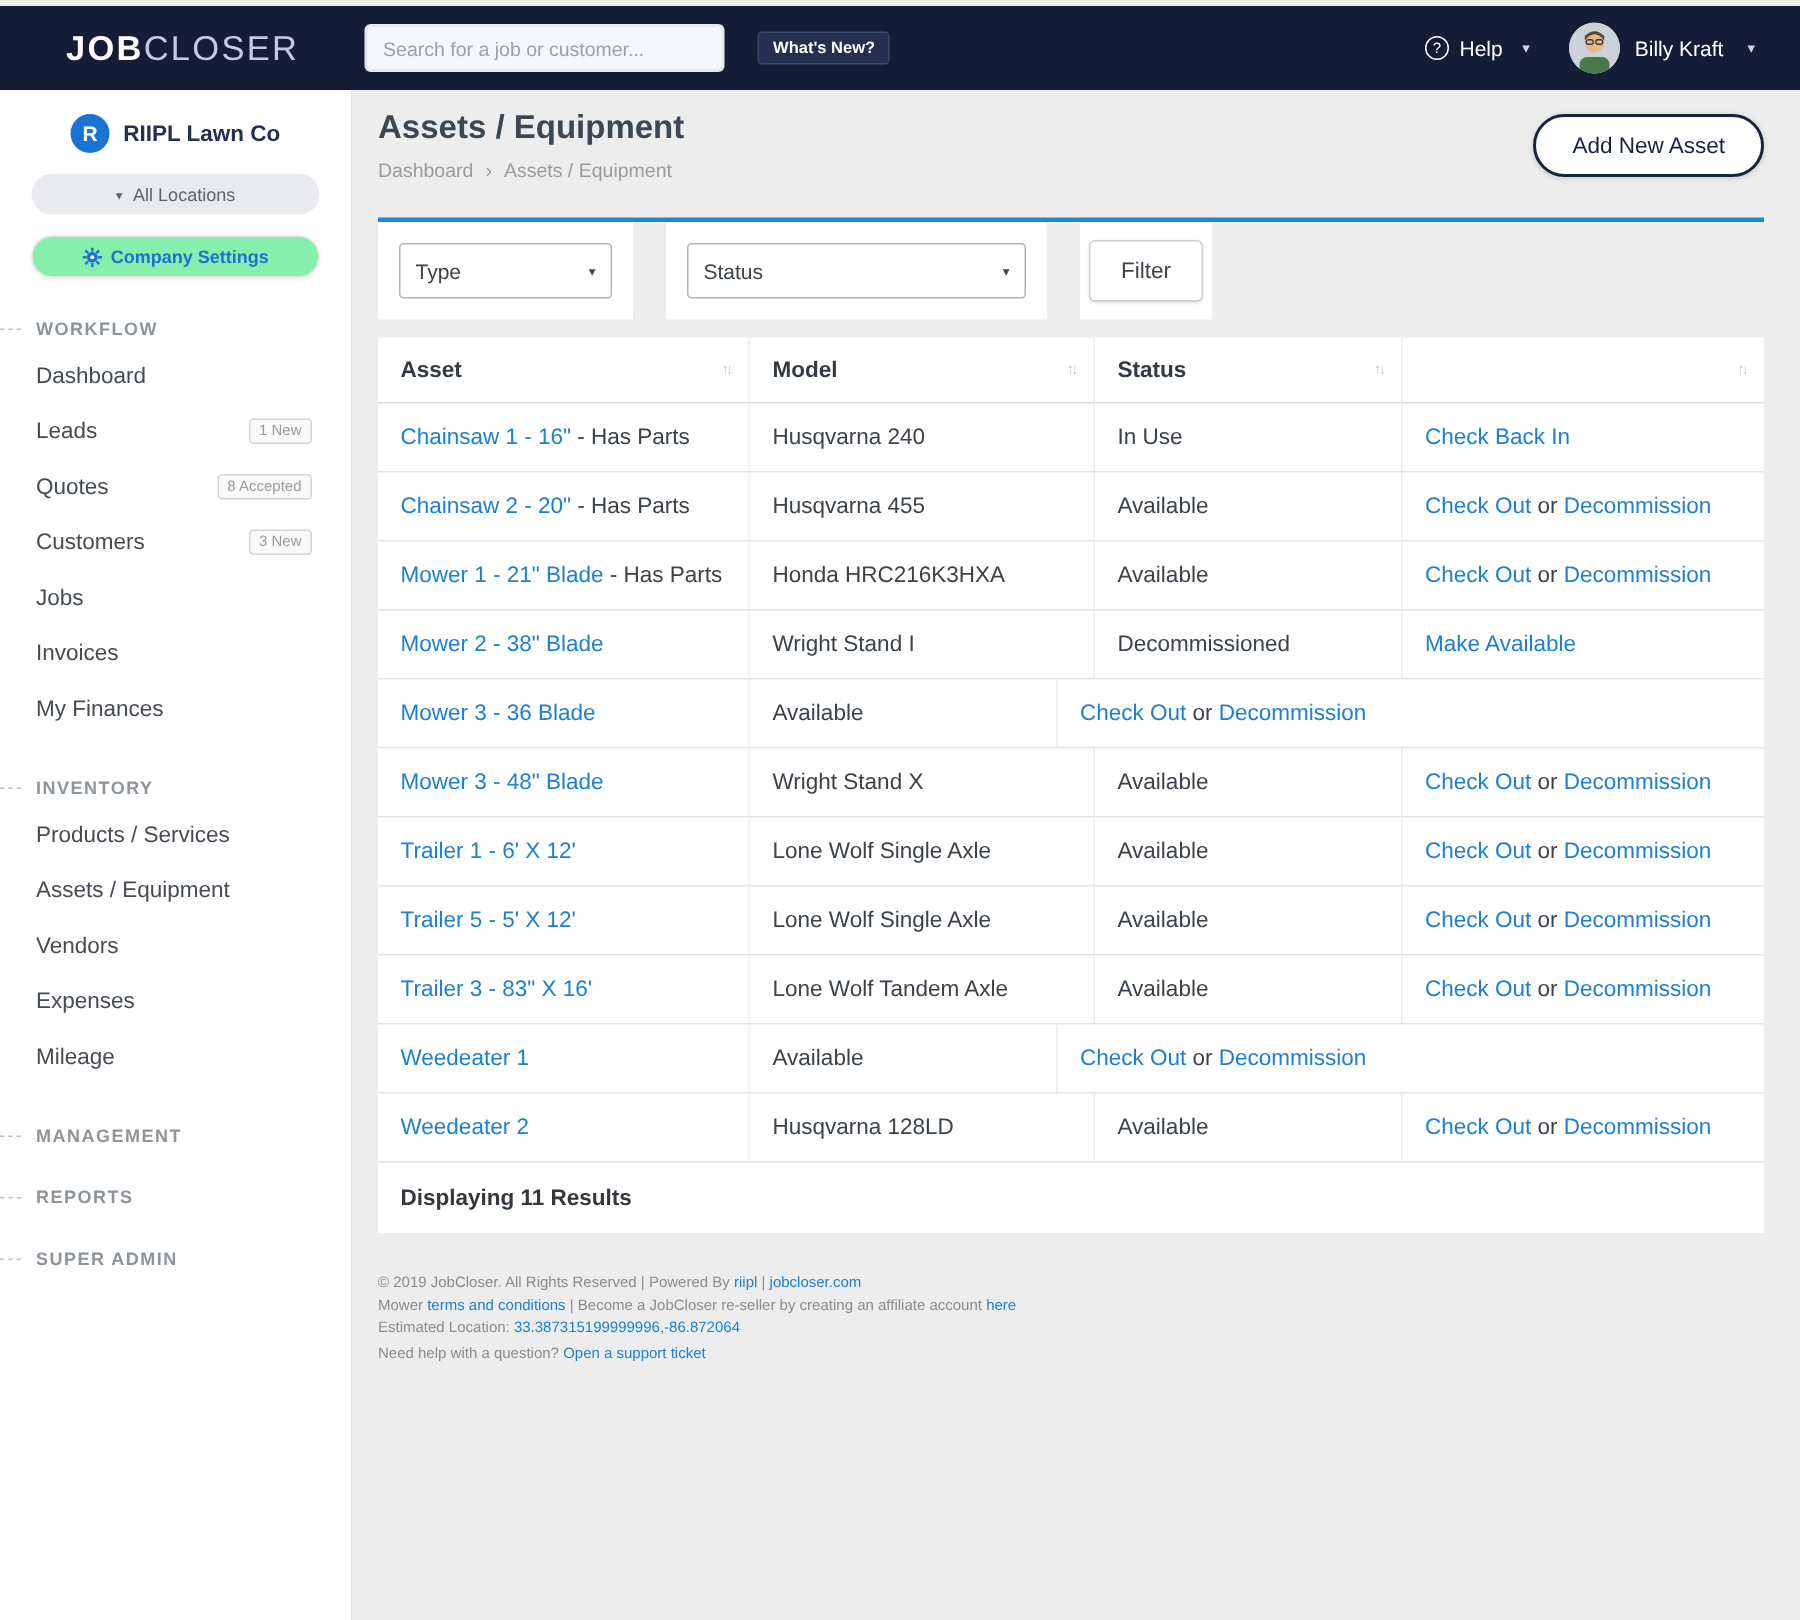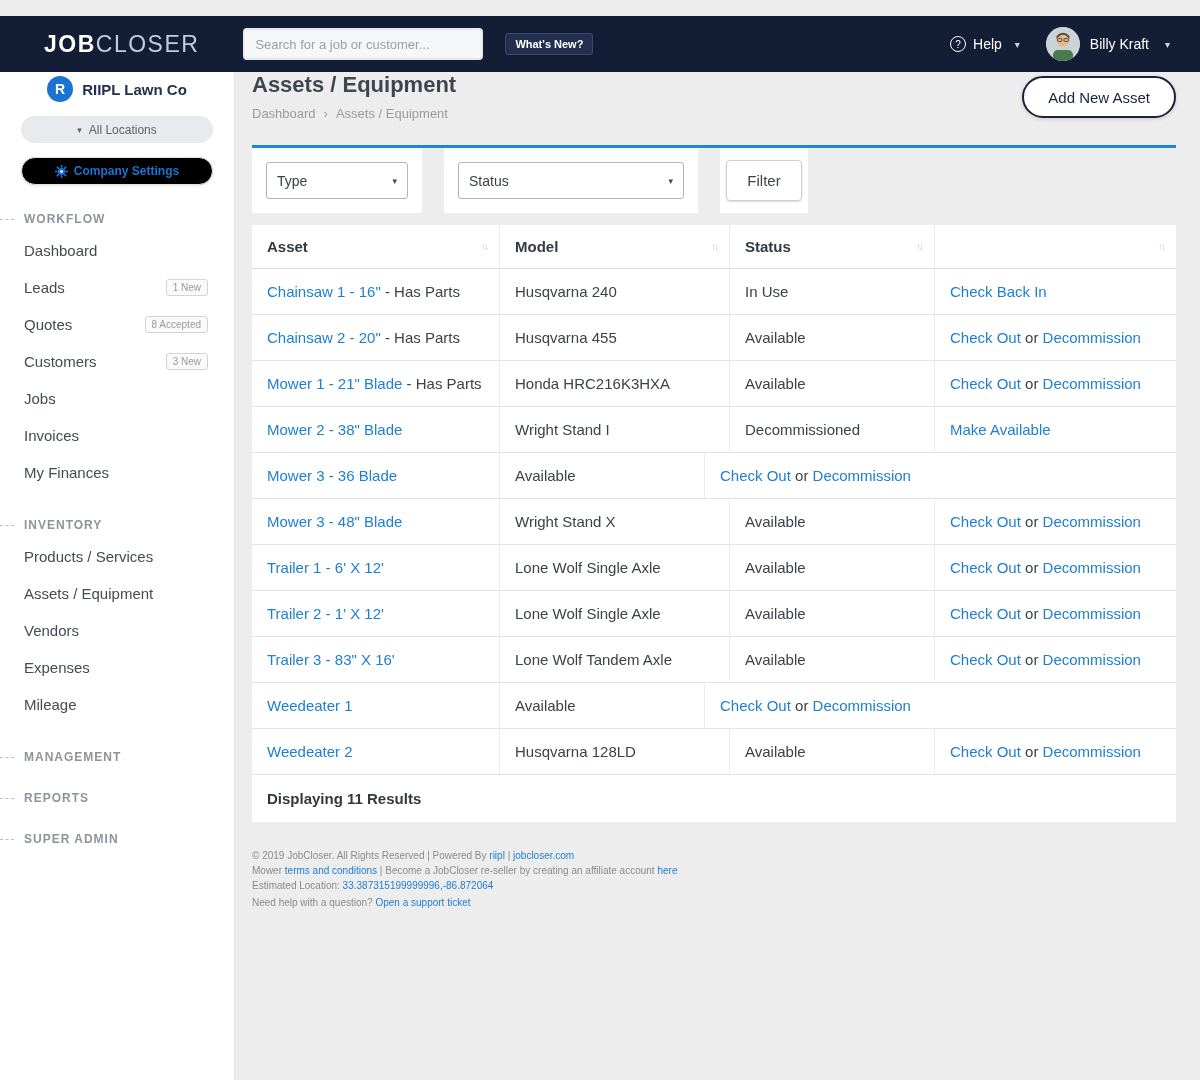--- a/index.html
+++ b/index.html
@@ -1,42 +1,42 @@
 <!DOCTYPE html>
 <html><head>
 <meta charset="utf-8">
 <style>
   * { margin:0; padding:0; box-sizing:border-box; }
   html,body { width:1200px; height:1080px; }
   body { font-family:"Liberation Sans", sans-serif; background:#ededed; overflow:hidden; position:relative; }
   a { text-decoration:none; }
 
   
-  .navbar { position:absolute; top:16px; left:0; width:1200px; height:56px; background:#131e36; display:flex; align-items:center; z-index:20; }
+  .navbar { position:absolute; top:4px; left:0; width:1200px; height:56px; background:#131e36; display:flex; align-items:center; z-index:20; }
   .logo { margin-left:44px; font-size:23px; letter-spacing:1.5px; color:#fff; font-weight:800; cursor:pointer; white-space:nowrap; }
   .logo .light { font-weight:300; color:#c3cbde; }
   .nav-search { margin-left:44px; width:240px; height:32px; border:2px solid #e6e9ee; border-radius:4px; background:#f6f7f8; font-size:13px; color:#333; padding:0 10px; outline:none; font-family:inherit; }
   .nav-search::placeholder { color:#9aa0a6; }
   .whats-new { margin-left:22px; background:#232f4e; border:1px solid #3c4870; color:#fff; font-size:11px; font-weight:700; padding:4px 9px; border-radius:3px; cursor:pointer; font-family:inherit; }
   .nav-right { margin-left:auto; display:flex; align-items:center; margin-right:30px; }
   .help-wrap { display:flex; align-items:center; gap:7px; color:#fff; font-size:14px; margin-right:26px; cursor:pointer; }
   .help-icon { width:16px; height:16px; border:1px solid #fff; border-radius:50%; font-size:10px; display:flex; align-items:center; justify-content:center; color:#fff; }
   .chev { font-size:10px; color:#cfd5e2; margin-left:6px; }
   .user-wrap { display:flex; align-items:center; gap:10px; cursor:pointer; }
   .avatar { width:34px; height:34px; border-radius:50%; overflow:hidden; background:#c4ccd2; flex:0 0 auto; }
   .user-name { color:#fff; font-size:14px; }
 
   
   .sidebar { position:absolute; top:56px; left:0; width:235px; height:1024px; background:#fff; border-right:1px solid #e3e3e3; padding-top:20px; }
   .company-row { display:flex; align-items:center; justify-content:center; gap:9px; margin-bottom:14px; cursor:pointer; }
   .company-circle { width:26px; height:26px; border-radius:50%; background:#1b74d2; color:#fff; font-size:14px; font-weight:700; display:flex; align-items:center; justify-content:center; }
   .company-name { font-size:15px; font-weight:600; color:#22314f; }
   .loc-pill { width:192px; height:27px; margin:0 auto 14px auto; background:#e8eaed; border-radius:14px; display:flex; align-items:center; justify-content:center; gap:7px; font-size:12px; color:#5f6368; cursor:pointer; }
   .loc-pill .chev2 { font-size:9px; color:#5f6368; }
-  .settings-pill { width:192px; height:28px; margin:0 auto; background:#000000; border:1px solid #e2e2e2; border-radius:15px; display:flex; align-items:center; justify-content:center; gap:6px; font-size:12px; font-weight:600; color:#1a73d1; cursor:pointer; box-shadow:0 1px 3px rgba(0,0,0,.1); }
+  .settings-pill { width:192px; height:28px; margin:0 auto; background:#86efac; border:1px solid #e2e2e2; border-radius:15px; display:flex; align-items:center; justify-content:center; gap:6px; font-size:12px; font-weight:600; color:#1a73d1; cursor:pointer; box-shadow:0 1px 3px rgba(0,0,0,.1); }
   .side-section { margin:27px 0 6px 0; display:flex; align-items:center; }
   .side-section::before { content:""; width:14px; border-top:1px dashed #bfbfbf; margin-right:10px; }
   .side-section-label { font-size:12px; font-weight:700; color:#8d949b; letter-spacing:1px; }
   .side-item { padding:10px 26px 10px 24px; font-size:15px; color:#454b52; display:flex; align-items:center; justify-content:space-between; cursor:pointer; }
   .side-badge { font-size:10px; color:#9a9a9a; background:#fafafa; border:1px solid #d4d4d4; border-radius:3px; padding:2px 6px; white-space:nowrap; }
 
   
   .main { position:absolute; top:56px; left:235px; width:965px; height:1024px; padding:16px 24px 0 17px; }
   .page-head { display:flex; justify-content:space-between; align-items:flex-start; }
   .page-title { font-size:22px; font-weight:600; color:#3d4752; }
@@ -285,21 +285,21 @@
           <div class="tcell col-status">Available</div>
           <div class="tcell col-actions"><a class="cell-link">Check Out</a><span class="cell-text"> or </span><a class="cell-link">Decommission</a></div>
         </div>
         <div class="trow">
           <div class="tcell col-asset"><a class="cell-link">Trailer 1 - 6' X 12'</a></div>
           <div class="tcell col-model">Lone Wolf Single Axle</div>
           <div class="tcell col-status">Available</div>
           <div class="tcell col-actions"><a class="cell-link">Check Out</a><span class="cell-text"> or </span><a class="cell-link">Decommission</a></div>
         </div>
         <div class="trow">
-          <div class="tcell col-asset"><a class="cell-link">Trailer 2 - 1' X 12'</a></div>
+          <div class="tcell col-asset"><a class="cell-link">Trailer 5 - 5' X 12'</a></div>
           <div class="tcell col-model">Lone Wolf Single Axle</div>
           <div class="tcell col-status">Available</div>
           <div class="tcell col-actions"><a class="cell-link">Check Out</a><span class="cell-text"> or </span><a class="cell-link">Decommission</a></div>
         </div>
         <div class="trow">
           <div class="tcell col-asset"><a class="cell-link">Trailer 3 - 83" X 16'</a></div>
           <div class="tcell col-model">Lone Wolf Tandem Axle</div>
           <div class="tcell col-status">Available</div>
           <div class="tcell col-actions"><a class="cell-link">Check Out</a><span class="cell-text"> or </span><a class="cell-link">Decommission</a></div>
         </div>

